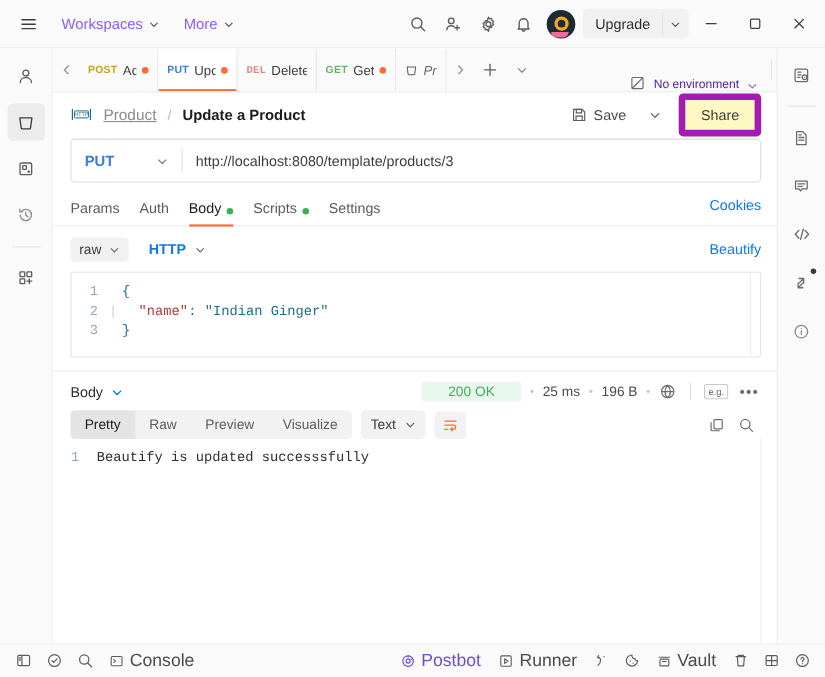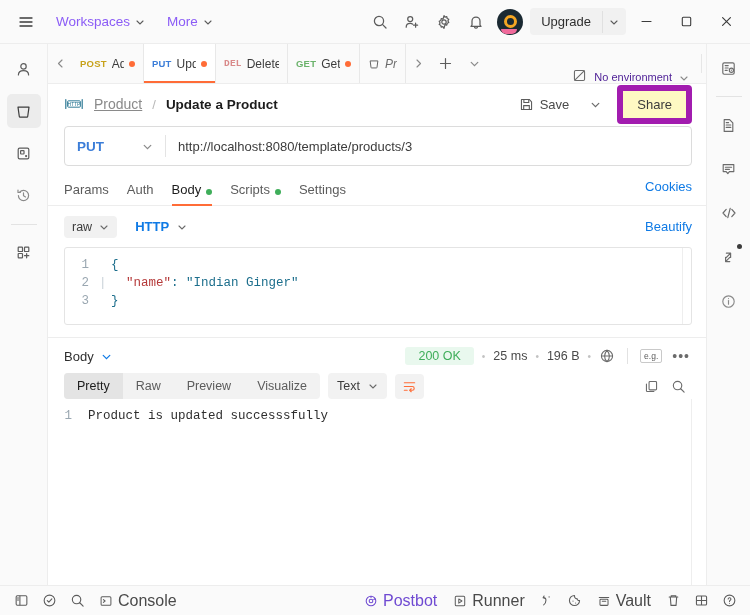--- a/index.html
+++ b/index.html
@@ -214,21 +214,21 @@
   
   .respsep { height:1px; background:#ededed; margin-top:12px; }
   .respbar {
     flex:0 0 auto; display:flex; align-items:center;
     padding: 9px 14px 8px 16px; gap:8px;
   }
   .resp-body-lbl { display:flex; align-items:center; gap:7px; font-size:13px; color:#2e2e2e; cursor:pointer; }
   .respbar-spacer { flex:1; }
   .status-ok {
     background:#e9f8ee; color:#3fae5a; font-size:12.5px;
-    padding: 2px 13px; border-radius:3px; font-weight:400;
+    padding: 2px 24px; border-radius:3px; font-weight:400;
   }
   .meta-dot { color:#c2c2c2; font-size:10px; }
   .meta { font-size:12.5px; color:#4a4a4a; }
   .respbar .ic { color:#6b6b6b; display:flex; align-items:center; cursor:pointer;}
   .respbar .vdiv { width:1px; height:16px; background:#e2e2e2; margin: 0 4px; }
   .eg-box {
     border:1px solid #c9c9c9; border-radius:2px; padding: 0px 3px;
     font-size:8.5px; color:#5c5c5c; line-height:12px; cursor:pointer;
   }
   .dots3 { font-size:14px; color:#6b6b6b; letter-spacing:1px; cursor:pointer; padding:0 2px;}
@@ -638,21 +638,21 @@
           <svg width="15" height="15" viewBox="0 0 16 16" fill="none" stroke="#6b6b6b" stroke-width="1.2">
             <circle cx="7" cy="7" r="4.5"></circle>
               <path d="M10.4 10.4L14 14" stroke-linecap="round"></path>
           </svg>
         </div>
       </div>
 
       <div class="respbody">
         <div class="rline">
           <span class="rgut">1</span>
-          <span class="rtext">Product is updated successsfully</span>
+          <span class="rtext">Beautify is updated successsfully</span>
         </div>
         <div class="resp-vline"></div>
       </div>
 
     </div>
 
     <div class="rightrail">
       <div class="rr-btn">
         <svg width="17" height="17" viewBox="0 0 17 17" fill="none" stroke="#6b6b6b" stroke-width="1.15">
           <rect x="2.8" y="2.8" width="11.4" height="11.4" rx="1.4"></rect>

